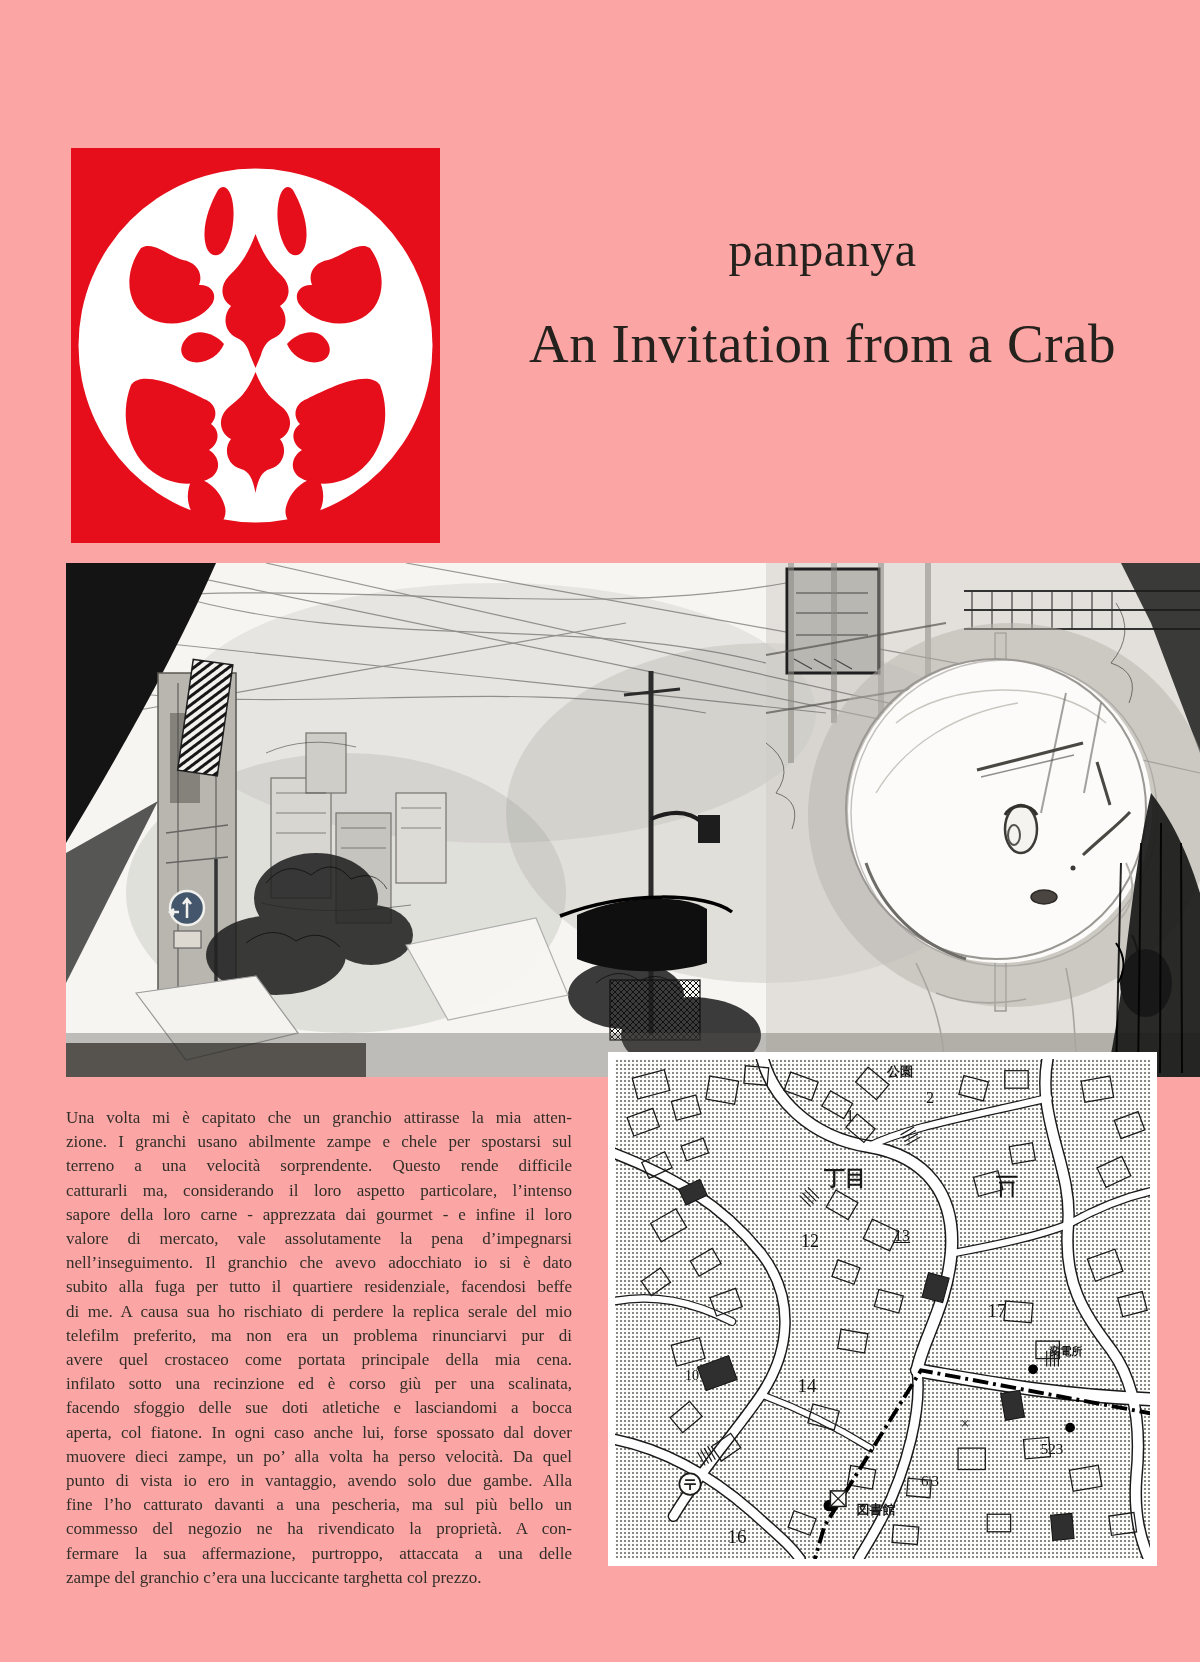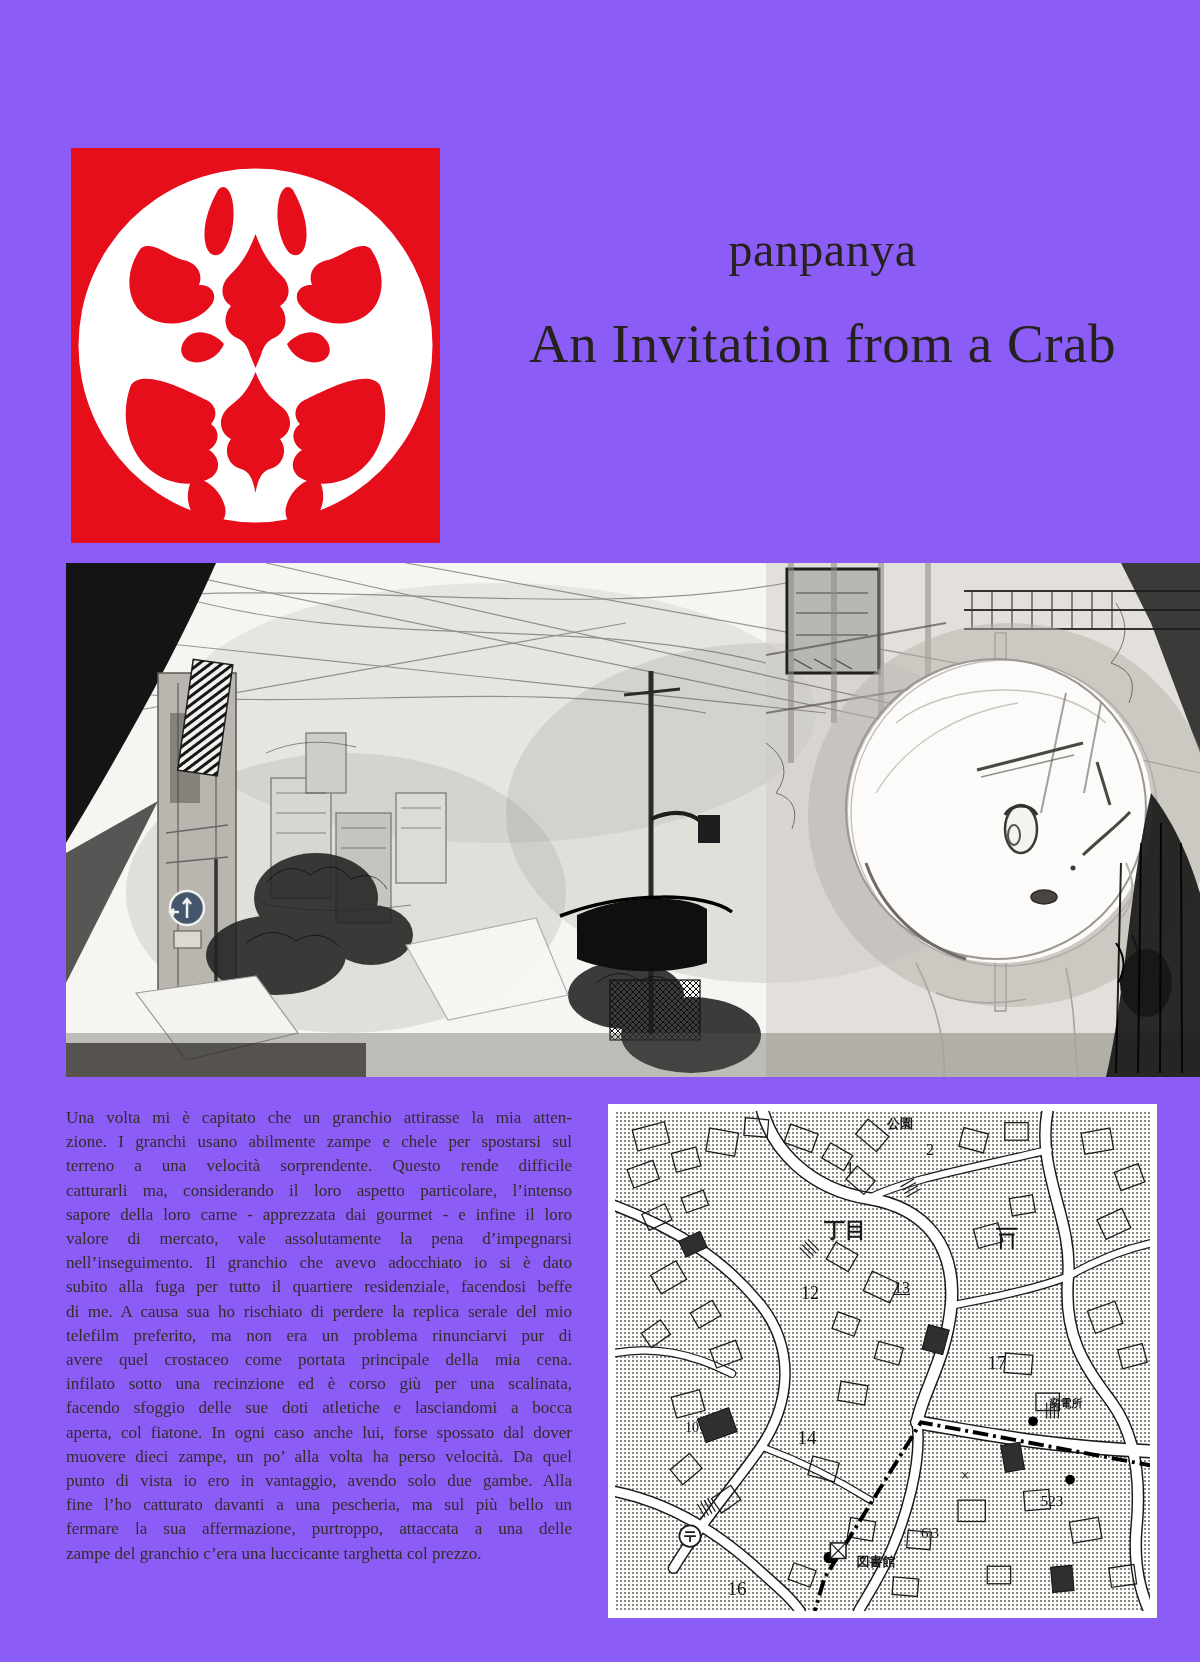--- a/index.html
+++ b/index.html
@@ -1,34 +1,34 @@
 <!DOCTYPE html>
 <html><head>
 <meta charset="utf-8">
 <style>
   html,body{margin:0;padding:0;background:#6b655a;}
-  .page{position:relative;width:1200px;height:1662px;margin:0 auto;background:#8b5cf6;overflow:hidden;
+  .page{position:relative;width:1200px;height:1662px;margin:0 auto;background:#fca5a5;overflow:hidden;
         font-family:"Liberation Serif", serif;}
   .abs{position:absolute;}
   
   .logo{left:71px;top:148px;width:369px;height:395px;}
   .logo svg{display:block;width:100%;height:100%;}
   
   .titles{left:445px;top:0;width:755px;text-align:center;color:#25221e;}
   .author{position:absolute;left:0;top:222px;width:100%;font-size:48px;letter-spacing:.5px;}
   .booktitle{position:absolute;left:0;top:312px;width:100%;font-size:55px;letter-spacing:.5px;}
   
   .illu{left:66px;top:563px;width:1134px;height:514px;background:#f6f5f1;}
   .illu svg{display:block;width:100%;height:100%;}
   
   .essay{left:66px;top:1106px;width:506px;color:#312e28;font-size:17px;line-height:24.2px;}
   .essay-line{text-align:justify;text-align-last:justify;white-space:normal;}
   .essay-line:last-child{text-align-last:left;}
   
-  .map{left:608px;top:1104px;width:549px;height:514px;background:#ffffff;}
+  .map{left:608px;top:1052px;width:549px;height:514px;background:#ffffff;}
   .map-dots{position:absolute;left:7px;top:7px;right:7px;bottom:7px;background-color:#fcfcfb;
             background-image:radial-gradient(circle,#8a8883 0.9px,rgba(0,0,0,0) 1.05px);
             background-size:4px 4px;}
   .map svg.map-art{position:absolute;left:7px;top:7px;width:535px;height:500px;}
   .map-label{position:absolute;transform:translate(-50%,-50%);color:#161616;white-space:nowrap;
              font-family:"Liberation Serif", serif;}
   .cjk{font-family:"DejaVu Sans", sans-serif;font-weight:bold;color:#1b1b1b;}
 </style>
 </head>
 <body>
@@ -239,20 +239,21 @@
       <div class="essay-line">subito alla fuga per tutto il quartiere residenziale, facendosi beffe</div>
       <div class="essay-line">di me. A causa sua ho rischiato di perdere la replica serale del mio</div>
       <div class="essay-line">telefilm preferito, ma non era un problema rinunciarvi pur di</div>
       <div class="essay-line">avere quel crostaceo come portata principale della mia cena.</div>
       <div class="essay-line">infilato sotto una recinzione ed è corso giù per una scalinata,</div>
       <div class="essay-line">facendo sfoggio delle sue doti atletiche e lasciandomi a bocca</div>
       <div class="essay-line">aperta, col fiatone. In ogni caso anche lui, forse spossato dal dover</div>
       <div class="essay-line">muovere dieci zampe, un po’ alla volta ha perso velocità. Da quel</div>
       <div class="essay-line">punto di vista io ero in vantaggio, avendo solo due gambe. Alla</div>
       <div class="essay-line">fine l’ho catturato davanti a una pescheria, ma sul più bello un</div>
+      <div class="essay-line">commesso del negozio ne ha rivendicato la proprietà. A con-</div>
       <div class="essay-line">fermare la sua affermazione, purtroppo, attaccata a una delle</div>
       <div class="essay-line">zampe del granchio c’era una luccicante targhetta col prezzo.</div>
     </div>
 
   <div class="abs map">
     <div class="map-dots"></div>
     <svg class="map-art" viewBox="0 0 549 514" preserveAspectRatio="none">
 
       <g fill="none" stroke="#1a1a1a" stroke-linecap="round">
         <path d="M-6,95 C60,120 110,150 150,200 C185,245 180,300 150,345 C125,382 90,420 60,470" stroke-width="12"></path>

